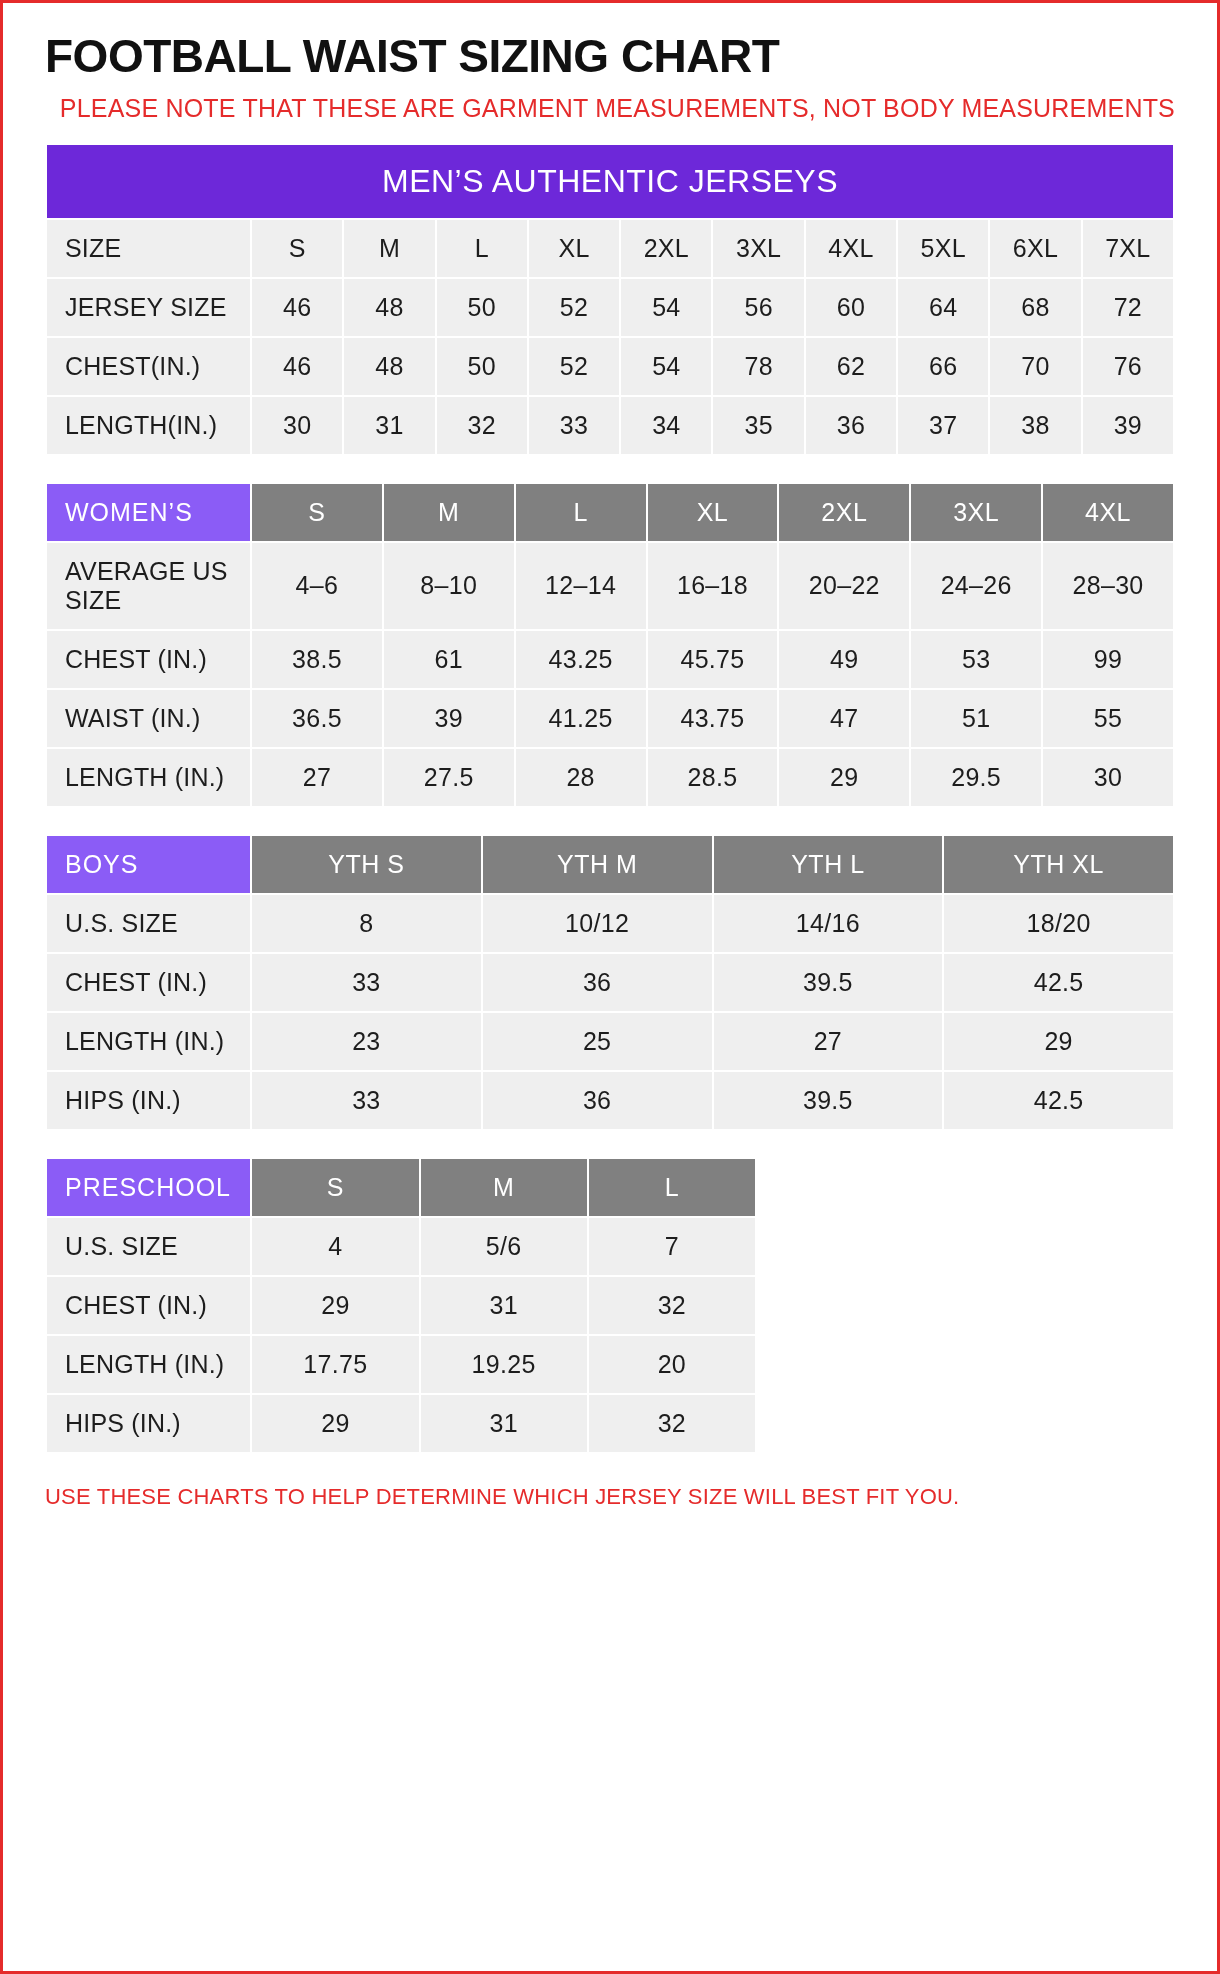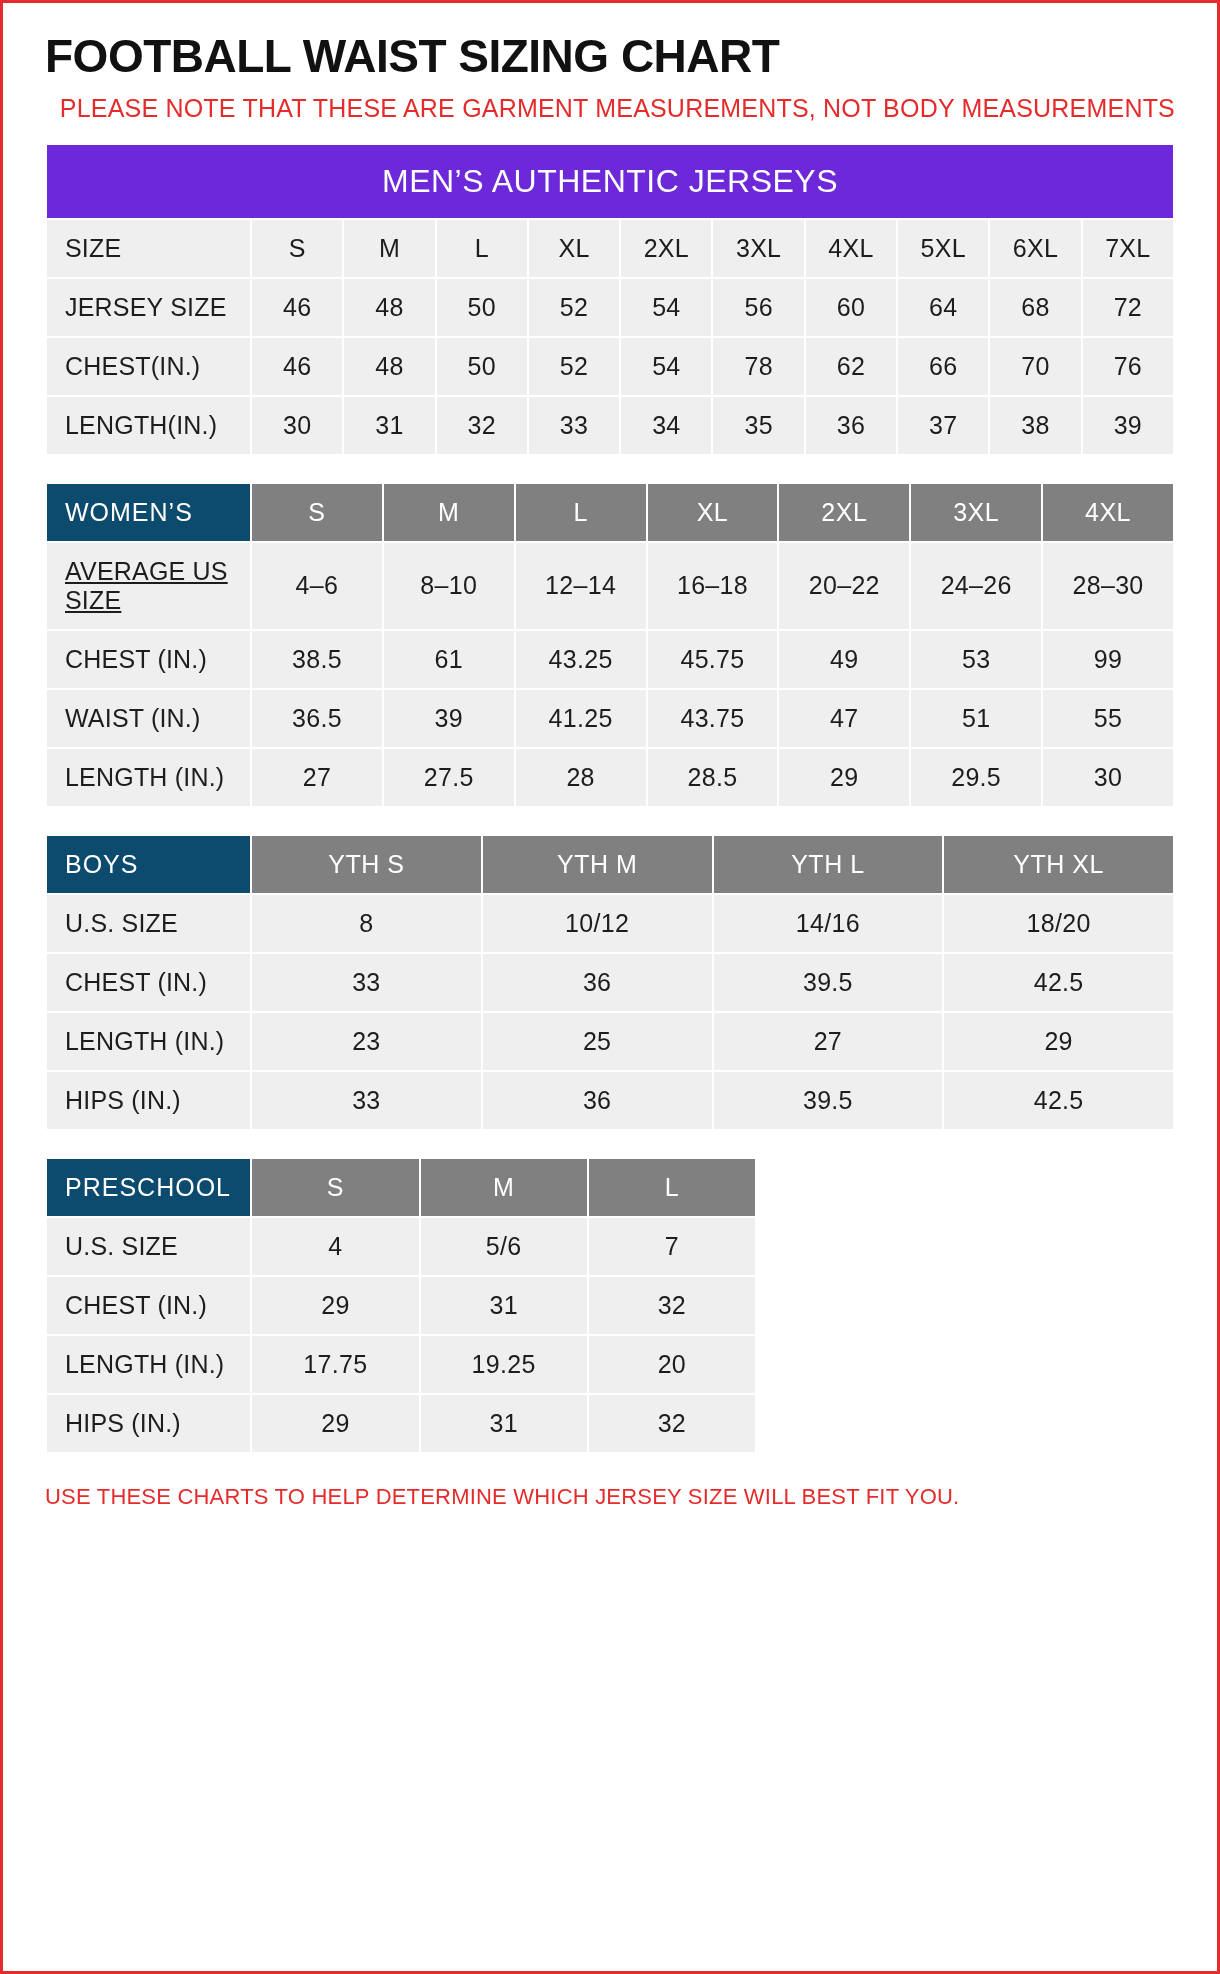--- a/index.html
+++ b/index.html
@@ -63,36 +63,35 @@
     padding: 18px 4px;
   }
   .rowhead {
     background: #efefef;
     text-align: left;
     padding-left: 18px;
     font-size: 25px;
     letter-spacing: 0.2px;
   }
   .greyhead {
-    background: #0c4a6e;
+    background: #8b5cf6;
     color: #ffffff;
     text-align: left;
     padding-left: 18px;
     font-size: 25px;
     letter-spacing: 1px;
   }
   .greycell {
     background: #808080;
     color: #ffffff;
     font-size: 25px;
     letter-spacing: 0.5px;
   }
   .two-line {
     line-height: 1.15;
-    text-decoration: underline;
   }
   .footer {
     color: #e52b2b;
     font-size: 22px;
     letter-spacing: 0.2px;
     padding-top: 4px;
   }
   
   table.mens col.lbl { width: 205px; }
   table.womens col.lbl { width: 205px; }

